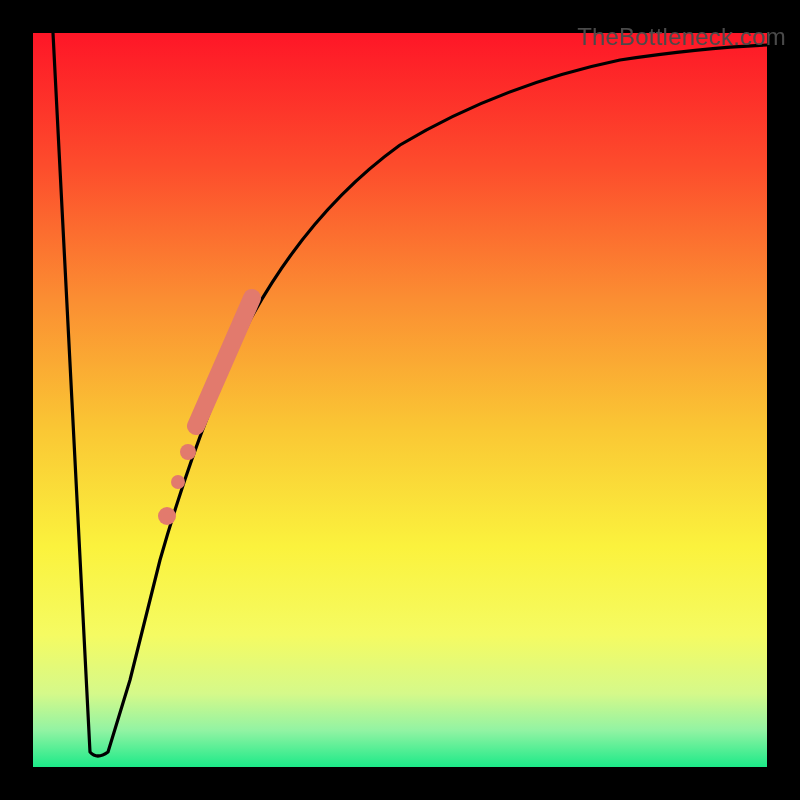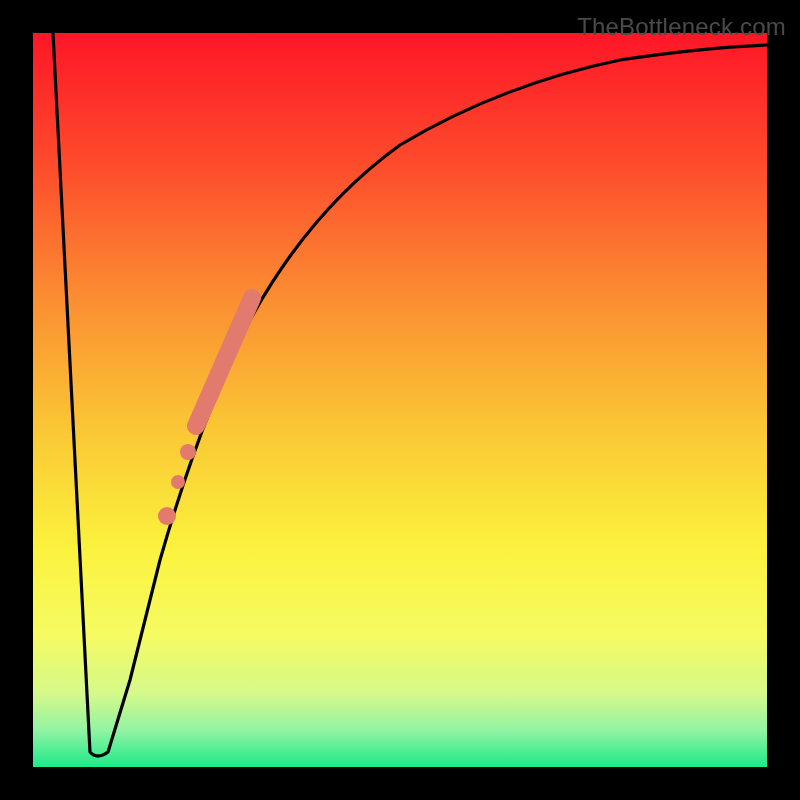--- a/index.html
+++ b/index.html
@@ -14,21 +14,21 @@
     position: relative;
     width: 800px;
     height: 800px;
     background: #000;
   }
   svg {
     display: block;
   }
   .watermark {
     position: absolute;
-    top: 13px;
+    top: 23px;
     right: 14px;
     font-family: Arial, Helvetica, sans-serif;
     font-size: 24px;
     color: #4a4a4a;
     letter-spacing: 0.2px;
   }
 </style>
 </head>
 <body>
 

